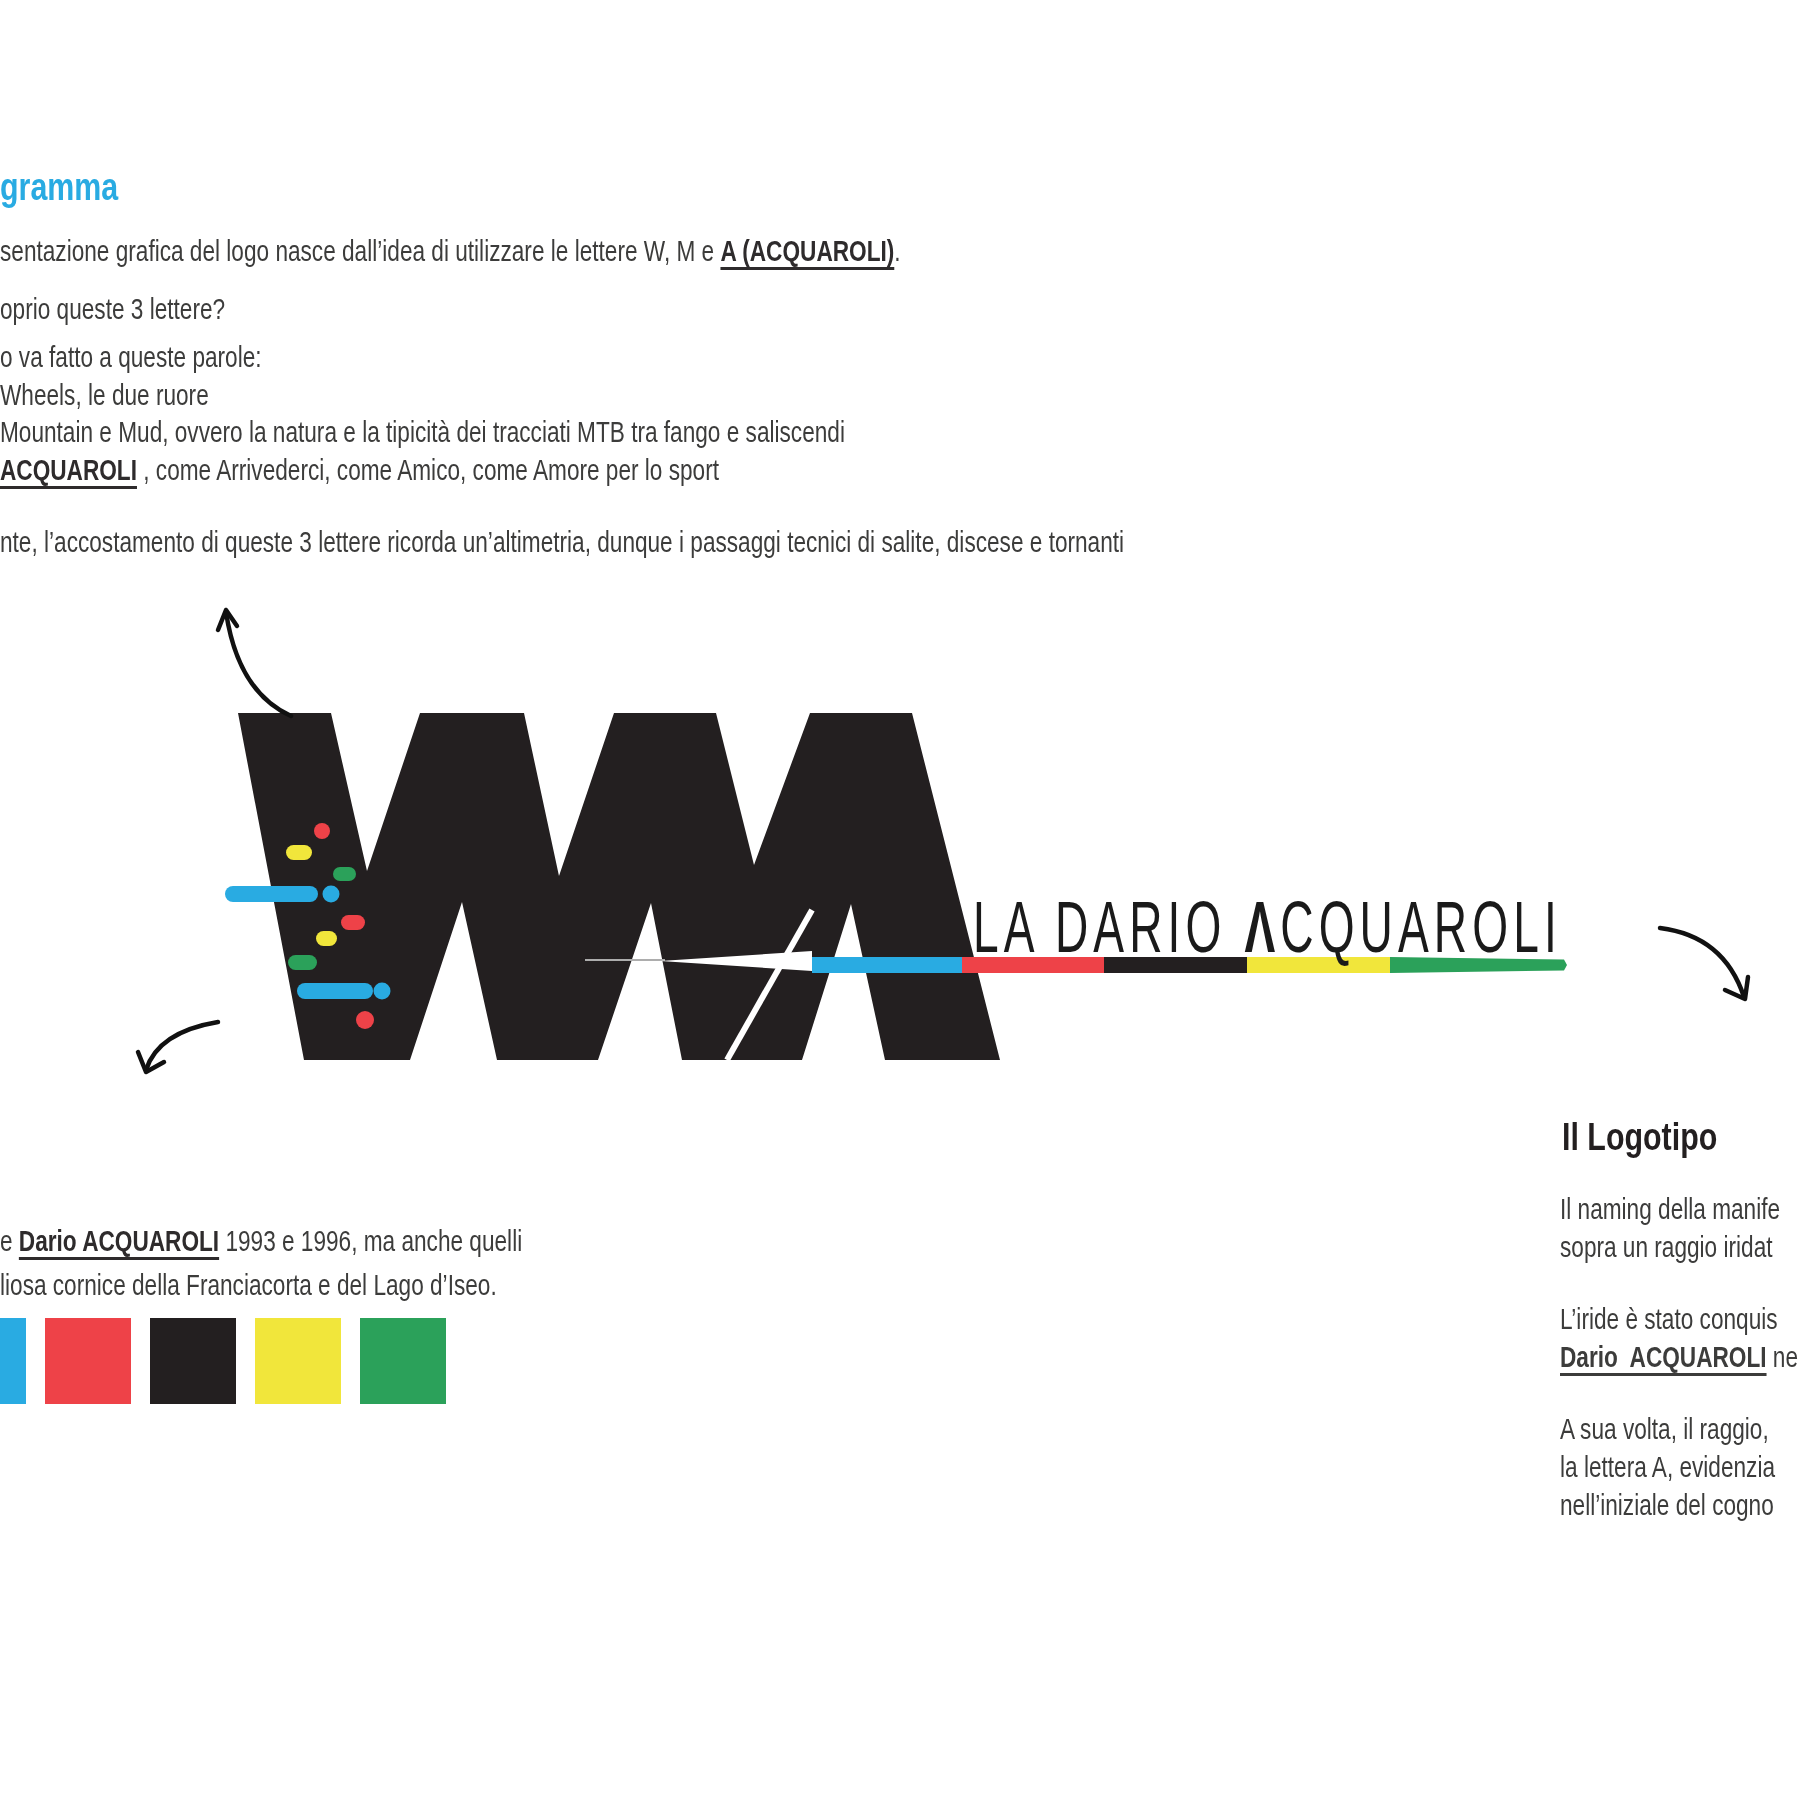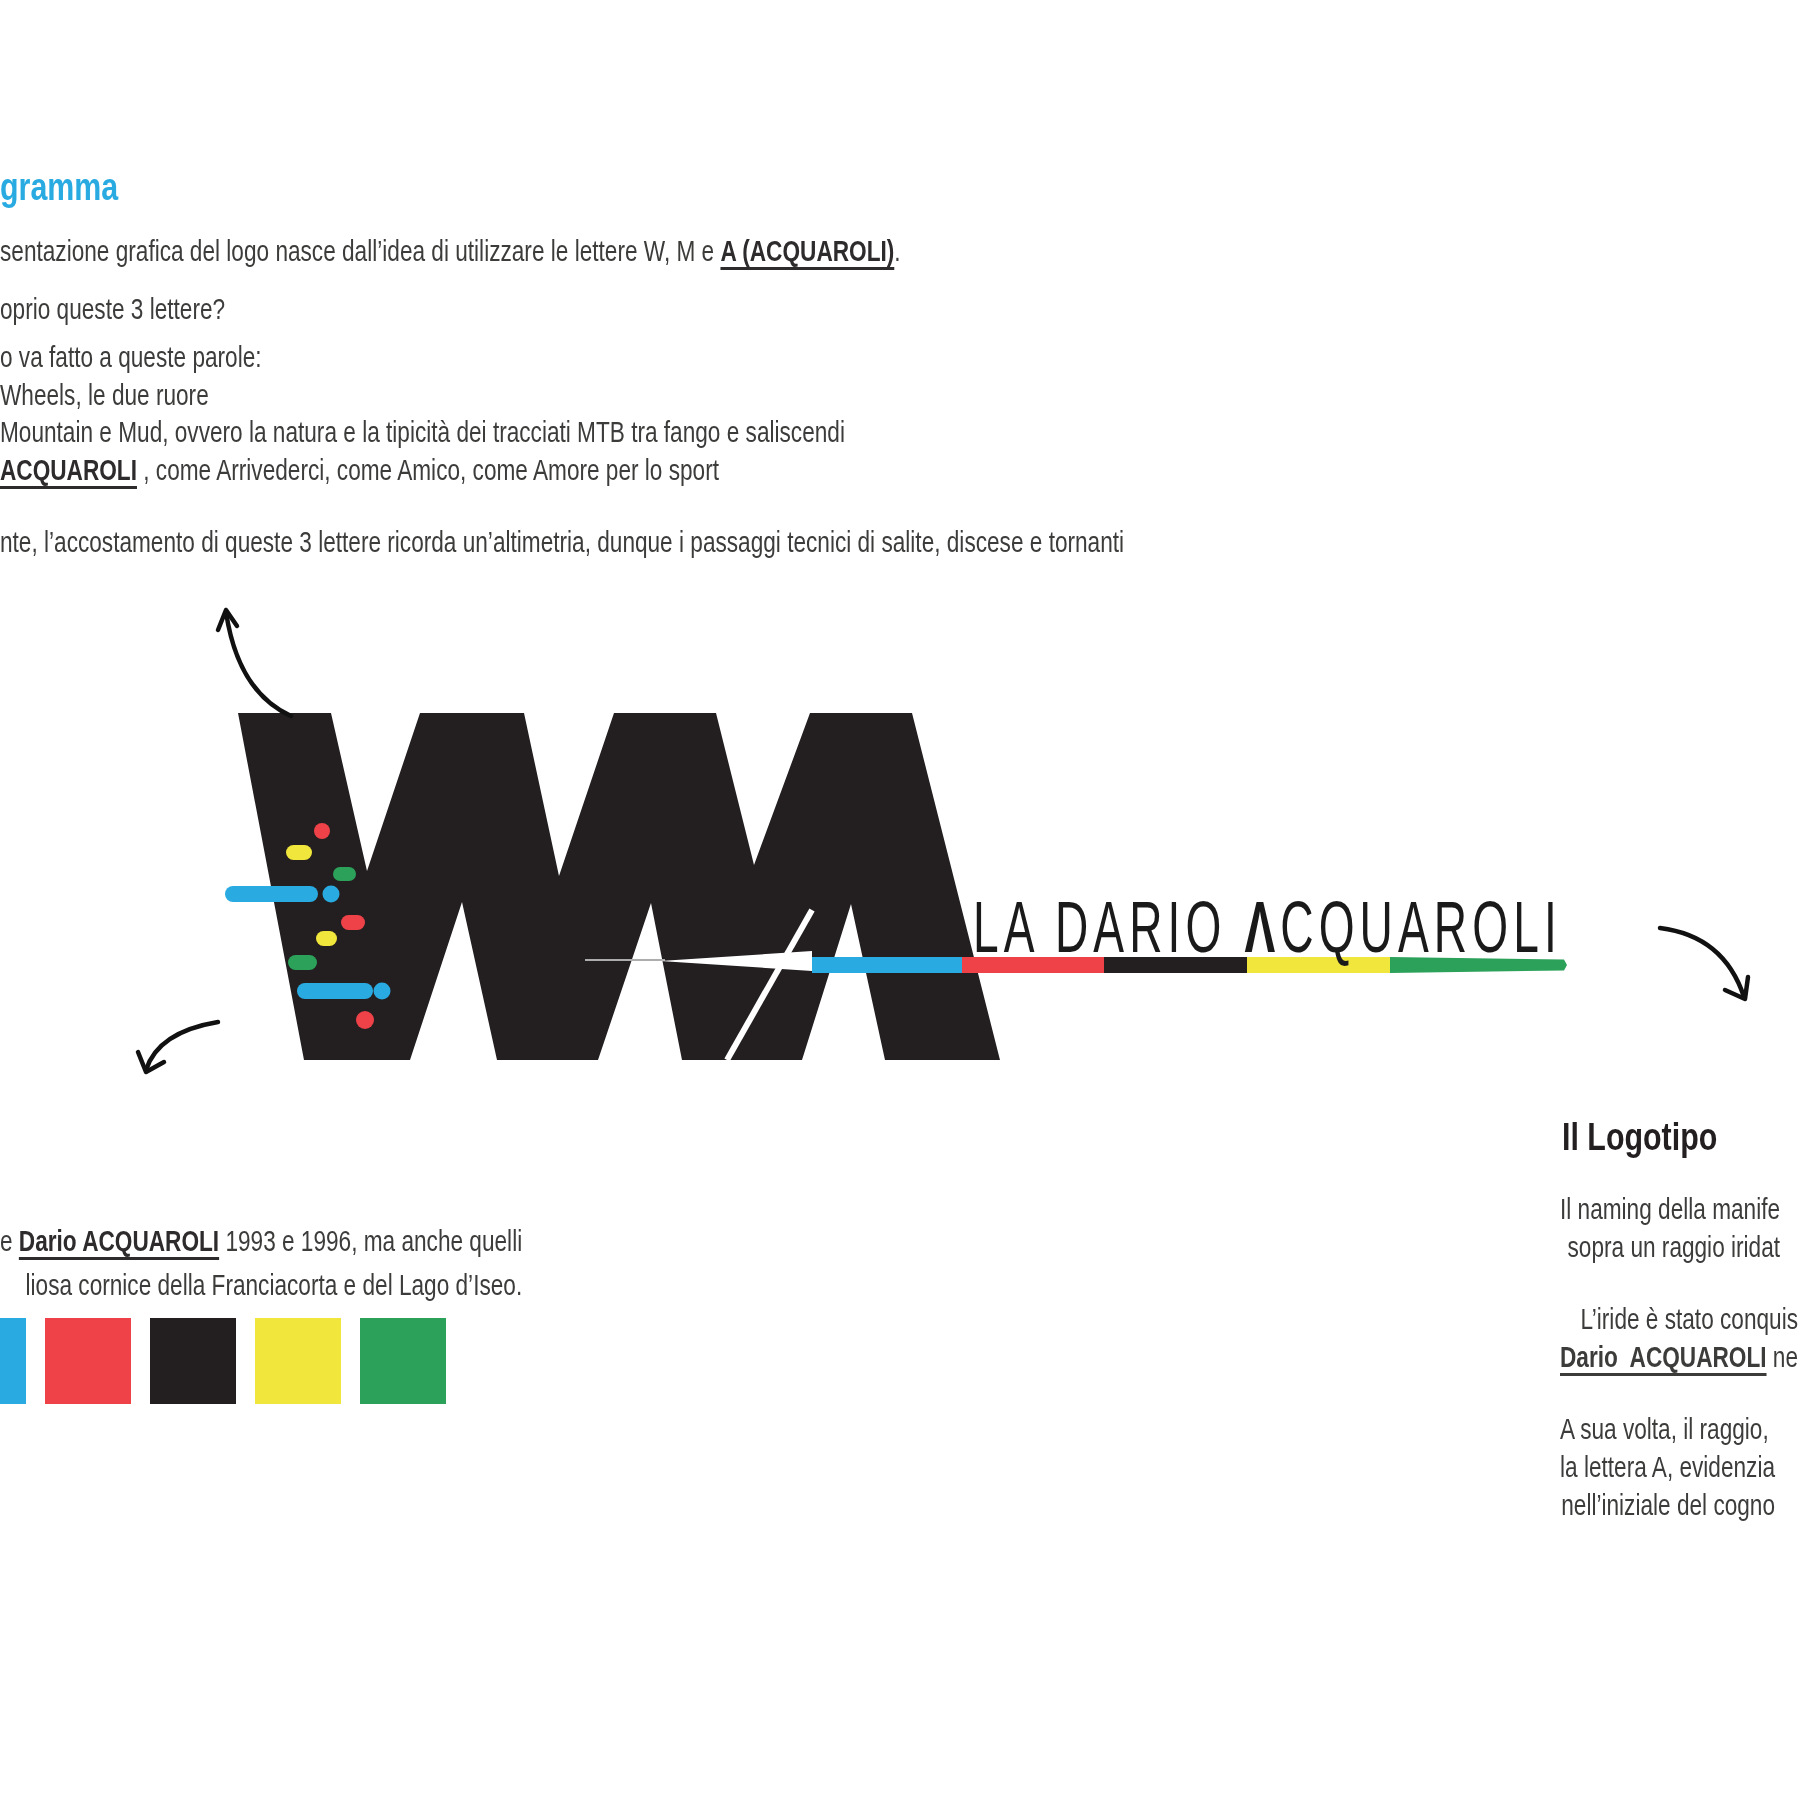--- a/index.html
+++ b/index.html
@@ -1,17 +1,17 @@
 <!DOCTYPE html>
 <html><head>
 <meta charset="utf-8">
 <style>
   html,body{margin:0;padding:0;background:#fff;}
   #canvas{position:relative;width:1810px;height:1810px;overflow:hidden;background:#fff;
-          font-family:"Liberation Sans",sans-serif;text-align:right;}
+          font-family:"Liberation Sans",sans-serif;}
   .abs{position:absolute;}
   .txt{white-space:pre;font-size:29px;line-height:1.25;color:#3C3C3B;
        transform:scaleX(0.78);transform-origin:0 0;}
   .txt strong{font-weight:bold;color:#2E2B2C;}
   .u{text-decoration:underline;text-underline-offset:6px;text-decoration-thickness:2.5px;}
   .h-cyan{font-size:38px;font-weight:bold;color:#29ABE2;white-space:pre;
           transform:scaleX(0.80);transform-origin:0 0;}
   .h-black{font-size:38px;font-weight:bold;color:#231F20;white-space:pre;
           transform:scaleX(0.80);transform-origin:0 0;}
   .rc{font-size:29px;line-height:38px;color:#3C3C3B;white-space:pre;

